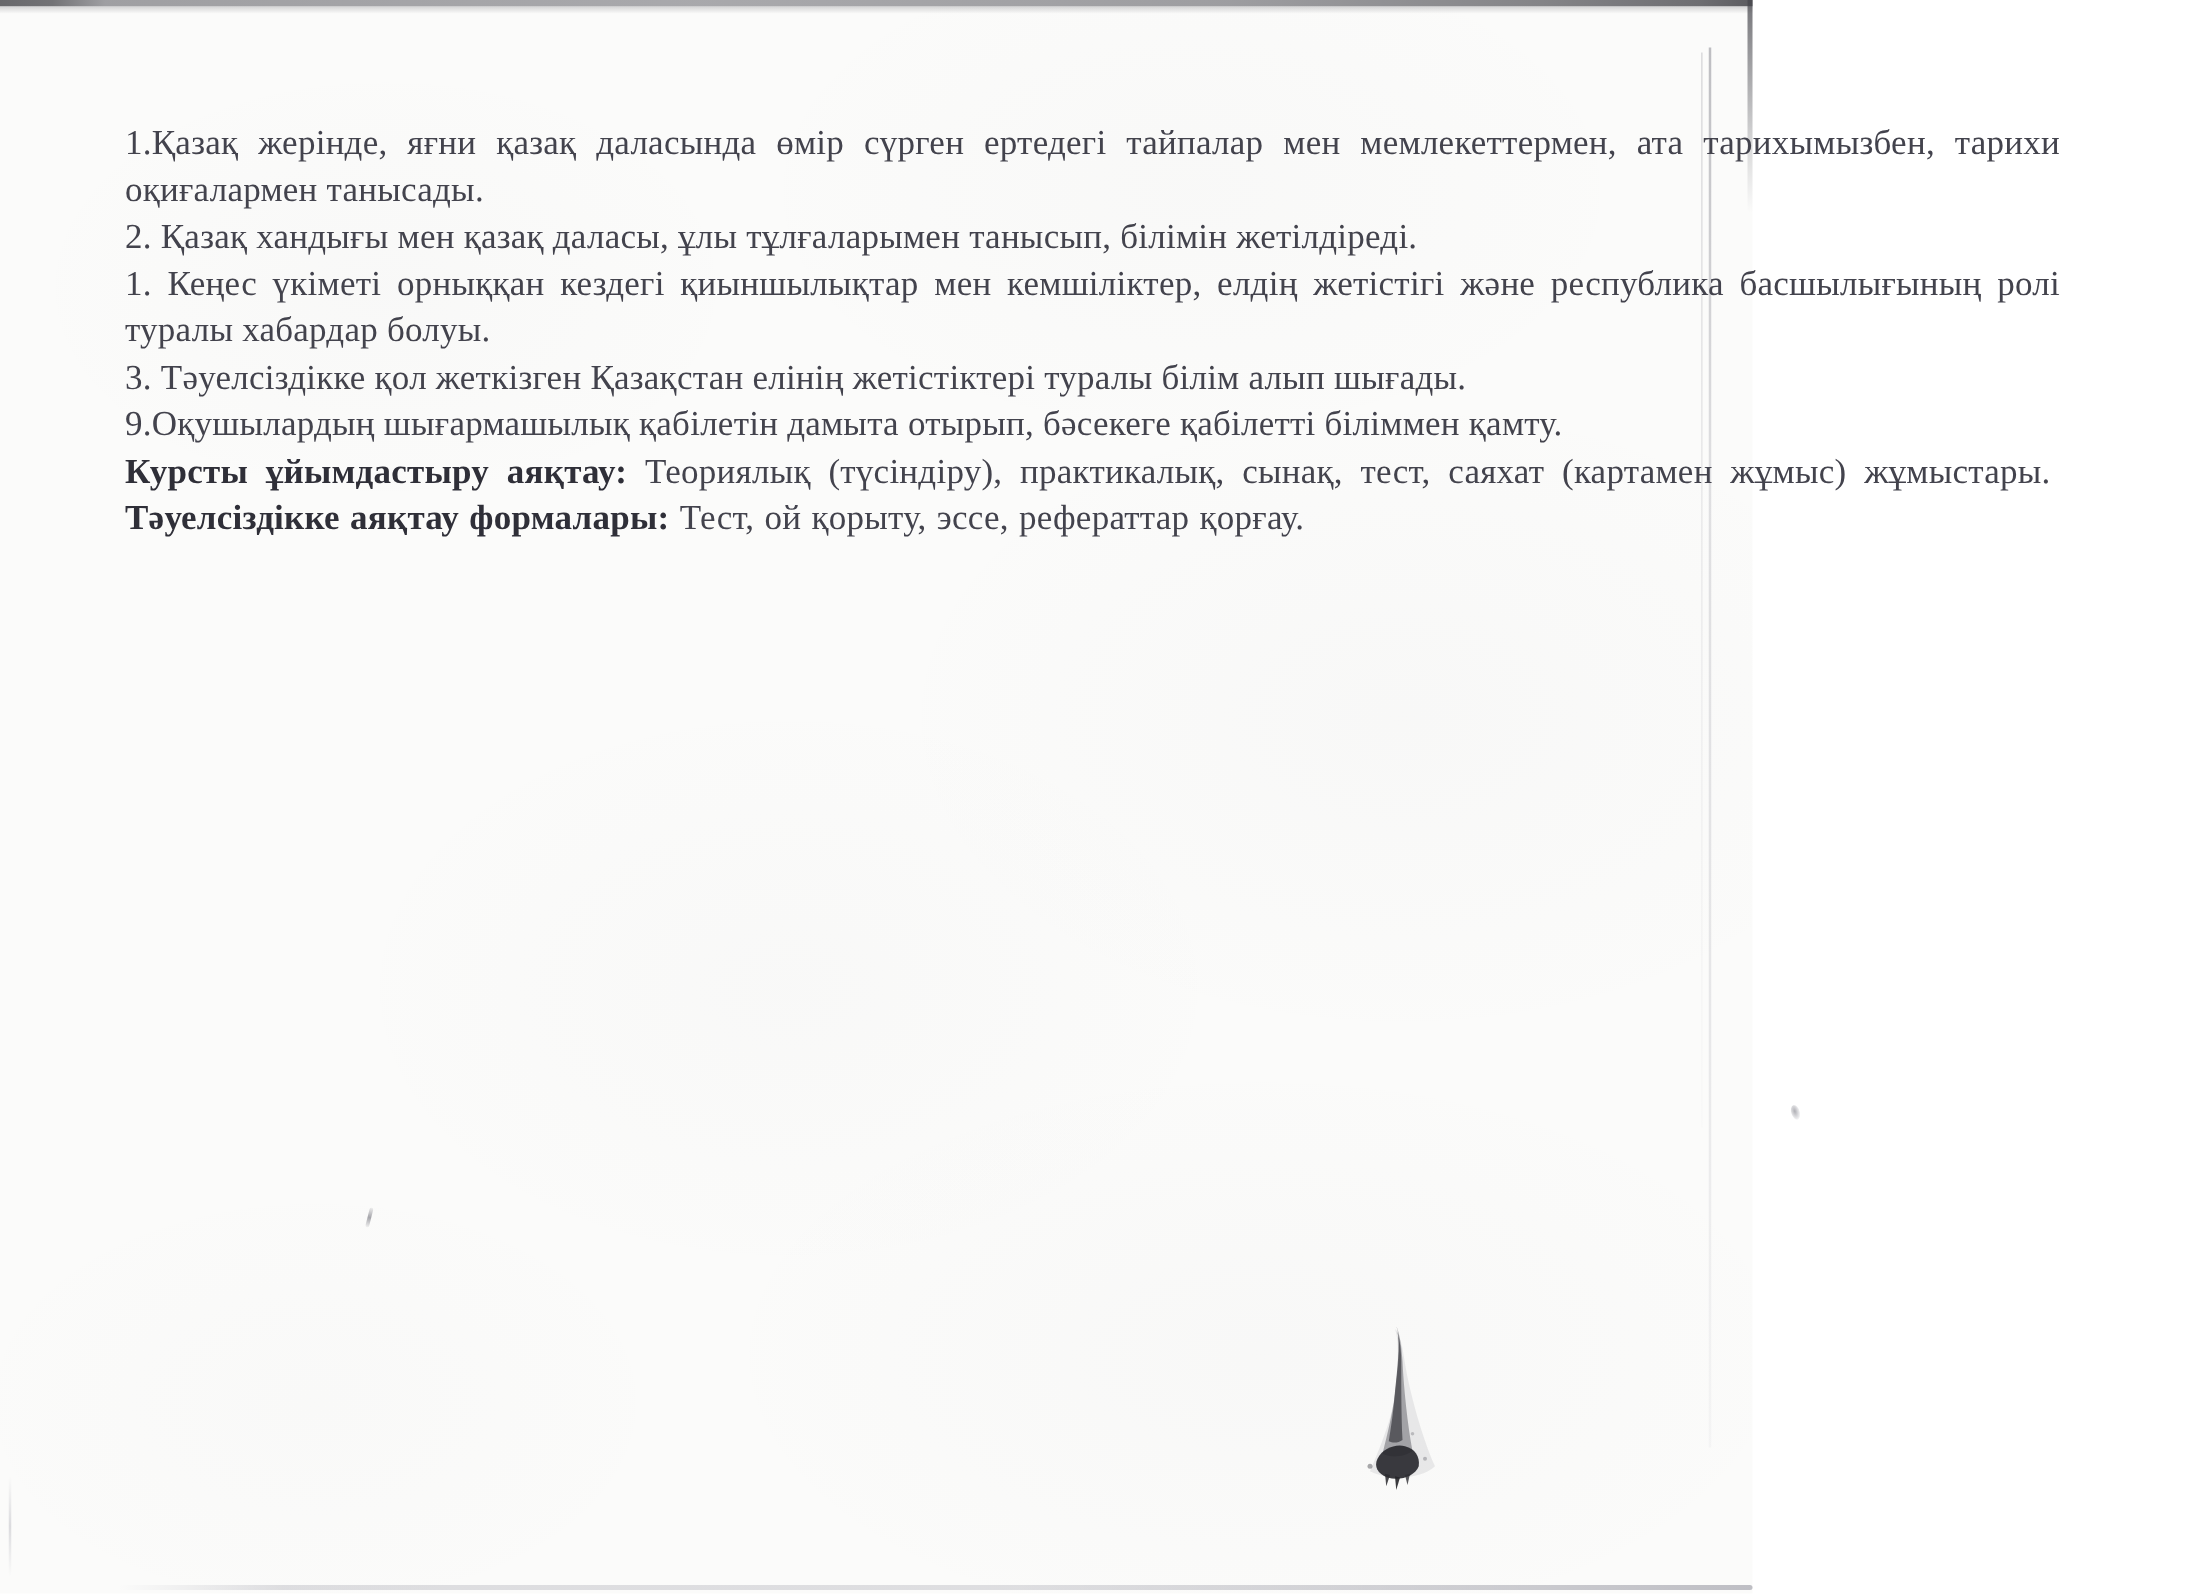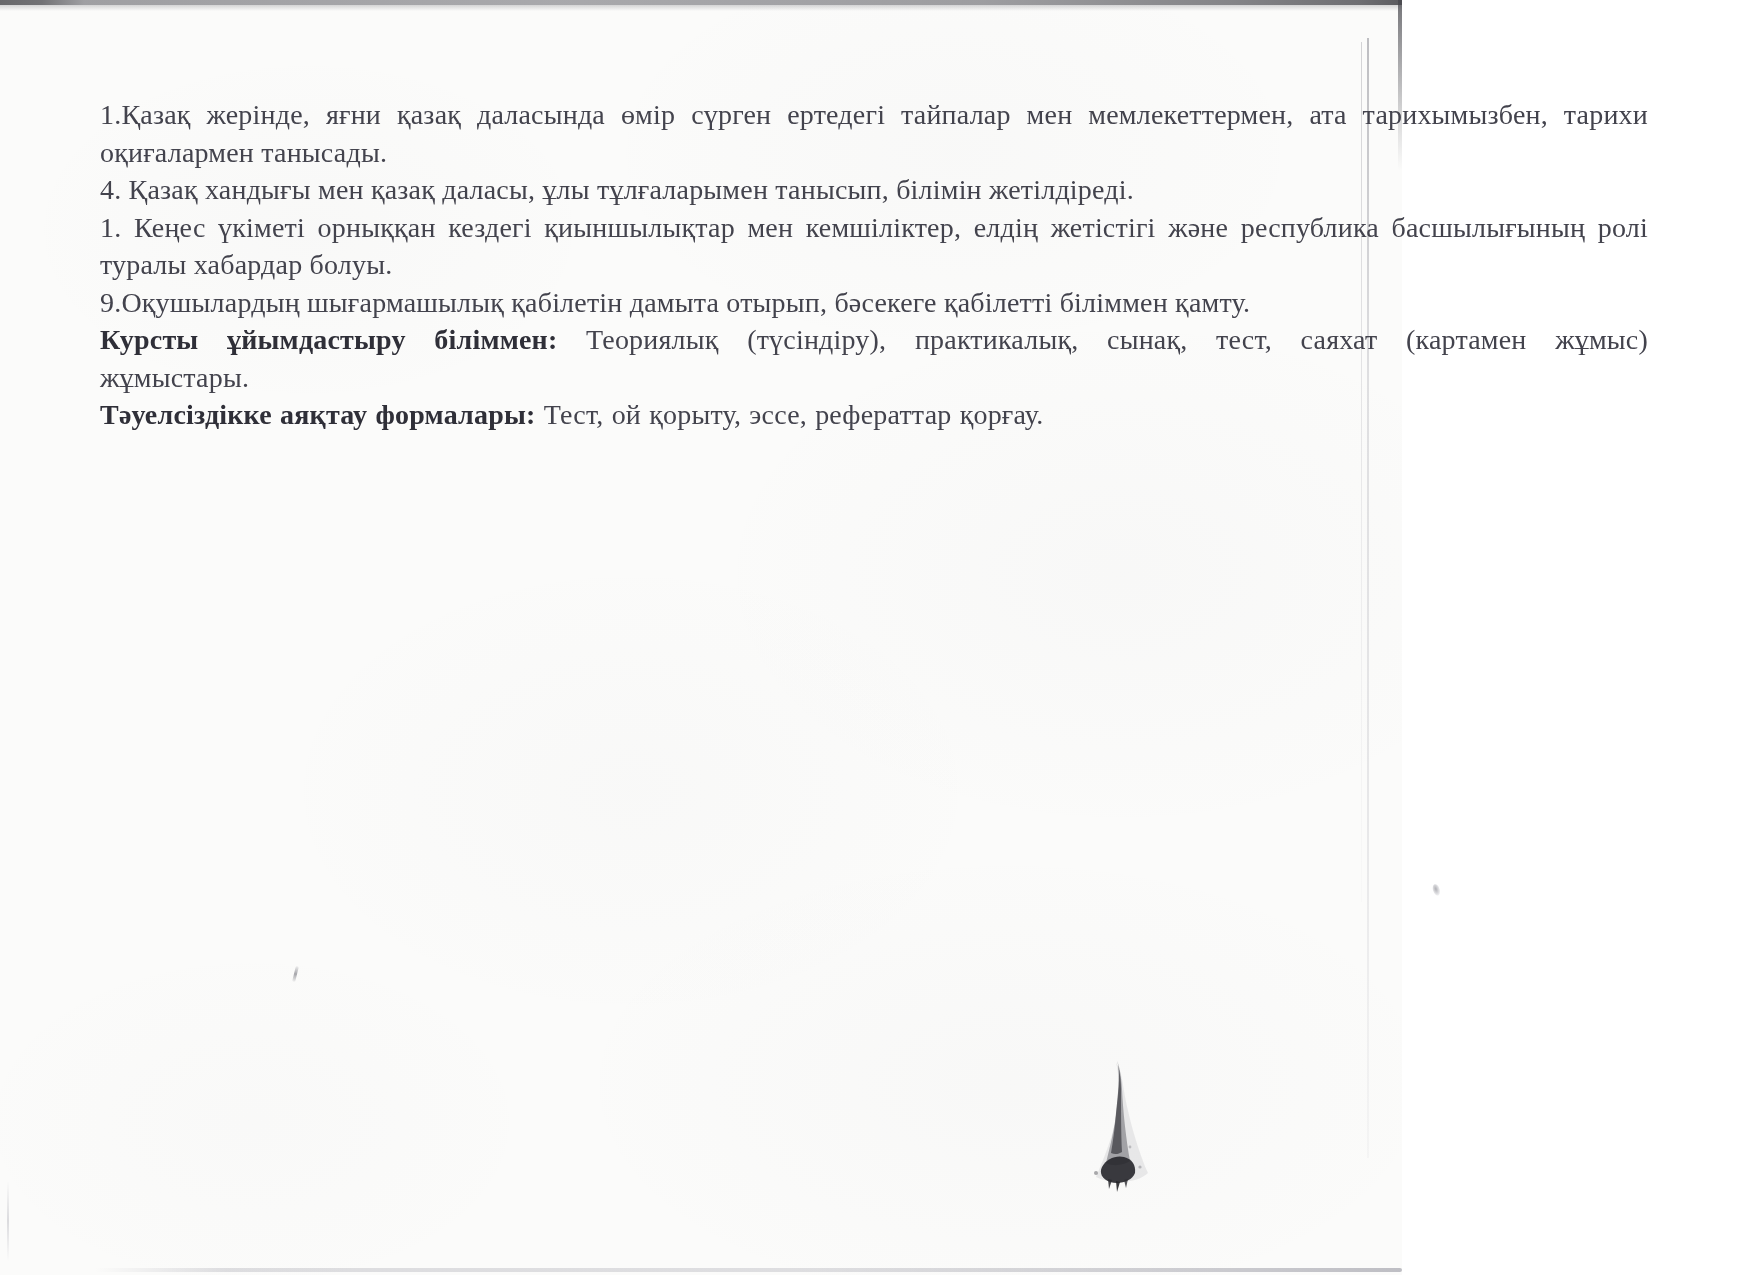--- a/index.html
+++ b/index.html
@@ -141,24 +141,25 @@
   <div class="edge-top"></div>
   <div class="edge-top-fade"></div>
   <div class="edge-right-line"></div>
   <div class="edge-right-line2"></div>
   <div class="edge-right-corner"></div>
   <div class="edge-bottom"></div>
   <div class="edge-bottom-left-tick"></div>
 
   <div class="text-block">
     <p>1.Қазақ жерінде, яғни қазақ даласында өмір сүрген ертедегі тайпалар мен мемлекеттермен, ата тарихымызбен, тарихи оқиғалармен  танысады.</p>
-    <p>4. Қазақ хандығы мен қазақ даласы, ұлы тұлғаларымен танысып, білімін жетілдіреді.</p>
+    <p>2. Қазақ хандығы мен қазақ даласы, ұлы тұлғаларымен танысып, білімін жетілдіреді.</p>
     <p>1. Кеңес үкіметі орныққан кездегі қиыншылықтар мен кемшіліктер, елдің жетістігі және республика басшылығының ролі туралы хабардар болуы.</p>
+    <p>3. Тәуелсіздікке қол жеткізген Қазақстан елінің жетістіктері туралы білім алып шығады.</p>
     <p>9.Оқушылардың шығармашылық қабілетін дамыта отырып, бәсекеге қабілетті біліммен қамту.</p>
-    <p class="spread"><span class="para-lead">Курсты ұйымдастыру біліммен:</span><span> Теориялық (түсіндіру), практикалық, сынақ, тест, саяхат  (картамен жұмыс) жұмыстары.</span></p>
+    <p class="spread"><span class="para-lead">Курсты ұйымдастыру аяқтау:</span><span> Теориялық (түсіндіру), практикалық, сынақ, тест, саяхат  (картамен жұмыс) жұмыстары.</span></p>
     <p class="spread2"><span class="para-lead">Тәуелсіздікке аяқтау формалары:</span><span> Тест, ой қорыту, эссе,  рефераттар қорғау.</span></p>
   </div>
 
   <svg class="ink-smudge" viewBox="0 0 90 140" xmlns="http://www.w3.org/2000/svg">
 
     <path d="M44 8 C48 20 46 40 44 60 C42 80 30 108 24 122 C40 130 66 128 76 118 C66 96 56 60 52 36 C50 22 48 12 44 8 Z" fill="#b9b9bf" opacity="0.28"></path>
 
     <path d="M45 6 C49 16 47 34 45 52 C43 72 38 92 34 108 C42 112 52 110 58 106 C54 84 51 56 50 34 C49 18 47 10 45 6 Z" fill="#6a6a70" opacity="0.55"></path>
 
     <path d="M46 10 C48 22 46 40 44 58 C43 72 41 86 39 98 C43 100 47 99 50 97 C49 78 49 52 49 34 C49 22 47 14 46 10 Z" fill="#3a3a40" opacity="0.7"></path>

